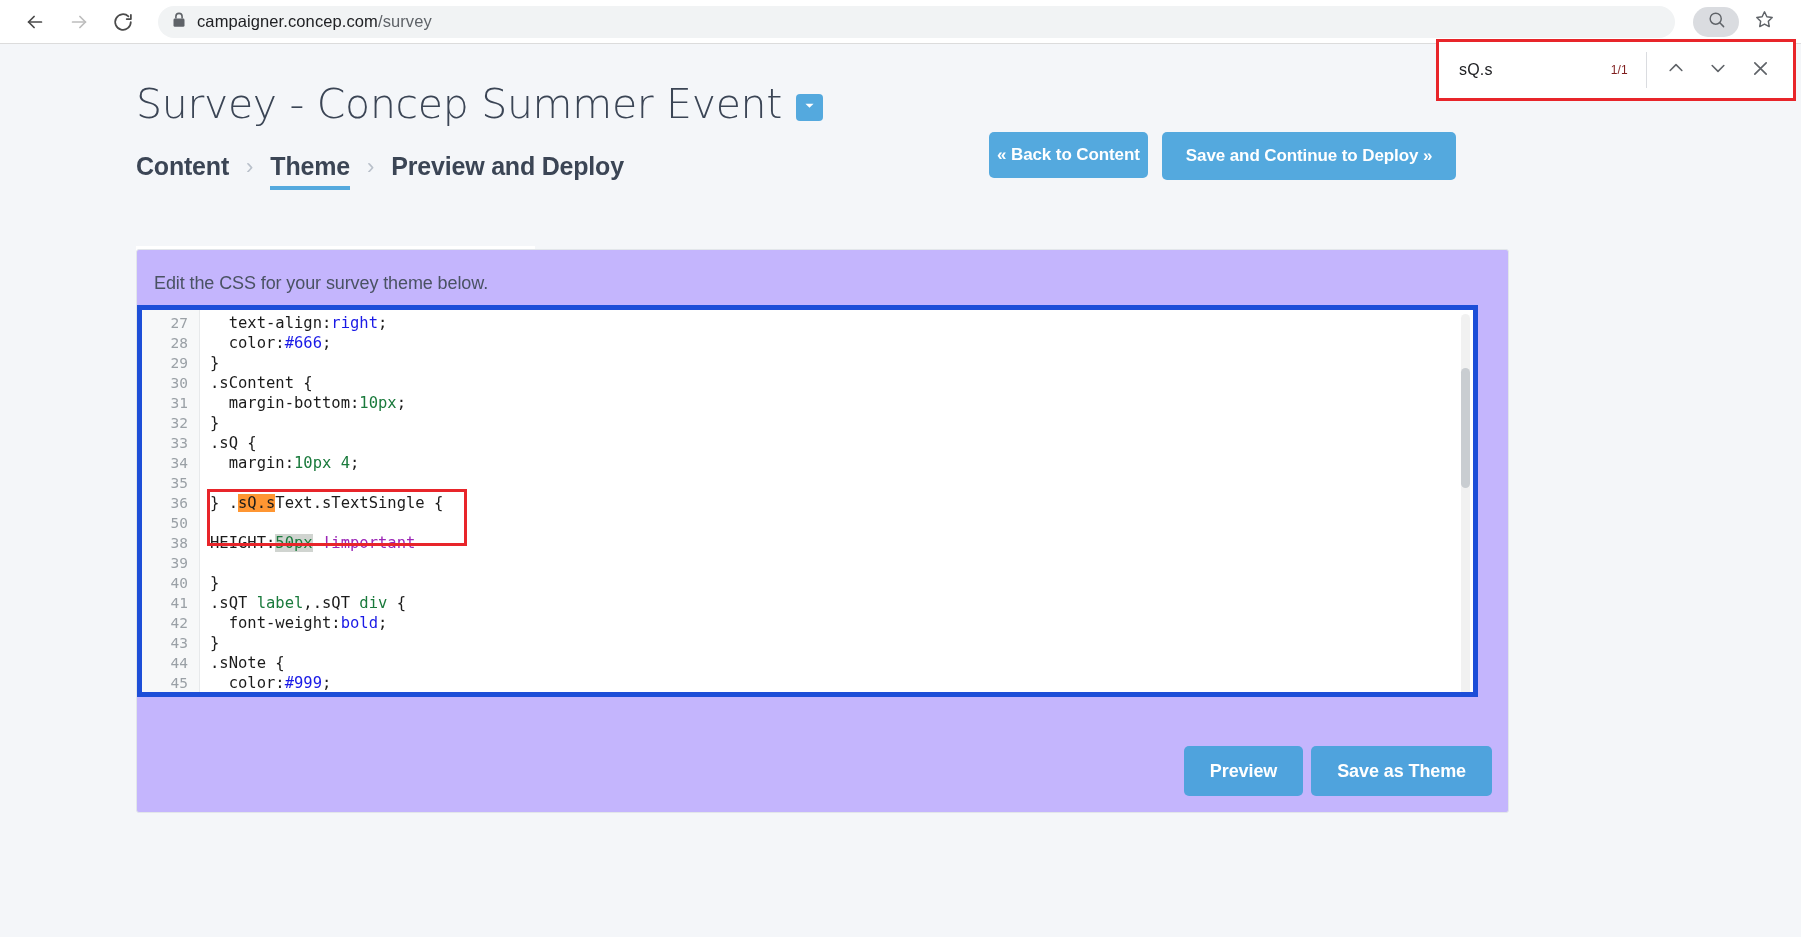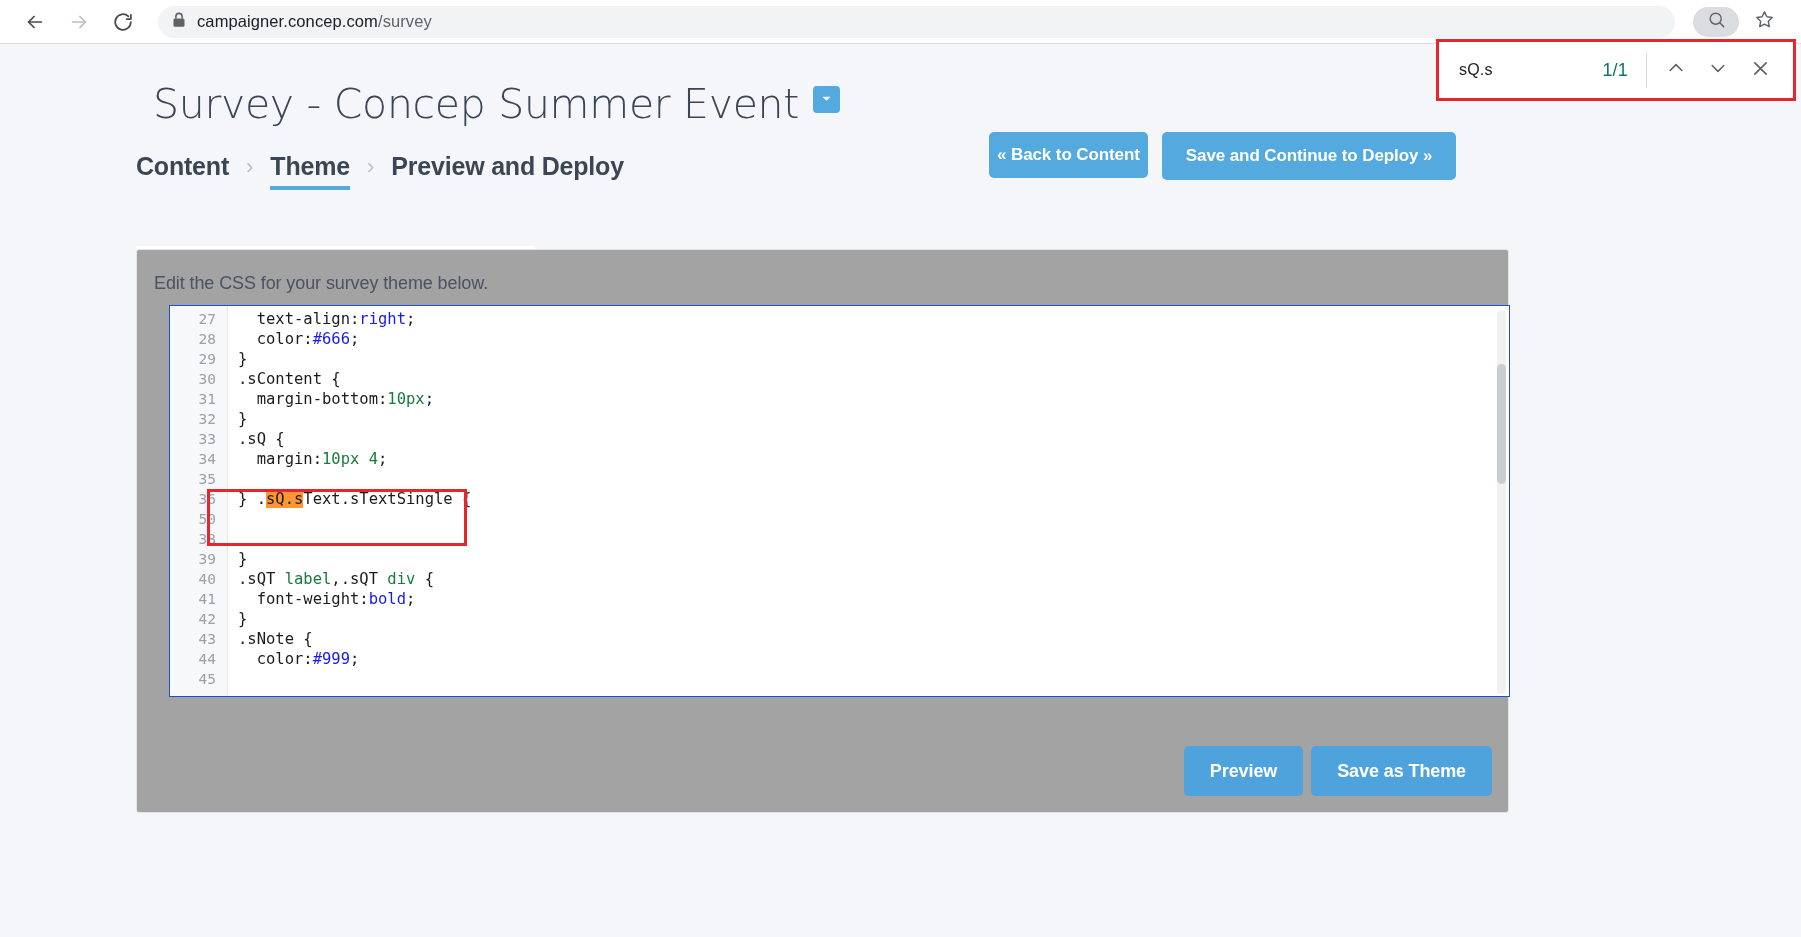--- a/index.html
+++ b/index.html
@@ -89,22 +89,22 @@
     justify-content: space-between;
     padding: 0 18px 0 20px;
     height: 100%;
   }
   .find-query {
     font-size: 16px;
     color: #202124;
     letter-spacing: 0.2px;
   }
   .find-count {
-    font-size: 18px;
-    color: #0f766e;
+    font-size: 12px;
+    color: #7f1d1d;
     letter-spacing: 0.2px;
   }
   .find-sep {
     width: 1px;
     height: 36px;
     background: #dadce0;
     flex: none;
   }
   .find-actions {
     display: flex;
@@ -125,22 +125,22 @@
     top: 44px; left: 0;
     width: 1801px;
     height: 893px;
     background: #f4f6f9;
     padding-left: 136px;
     padding-top: 36px;
   }
 
   .survey-title-row {
     display: flex;
+    align-items: center;
     gap: 14px;
-    margin-left: 17px;
   }
   .survey-title {
     font-family: "DejaVu Sans", sans-serif;
     font-size: 41px;
     font-weight: 300;
     color: #3b4555;
     letter-spacing: -0.3px;
     white-space: nowrap;
   }
   .title-dropdown {
@@ -237,40 +237,40 @@
     background: #54a9de;
   }
 
   
   .card {
     position: absolute;
     top: 249px;
     left: 136px;
     width: 1373px;
     height: 564px;
-    background: #a3a3a3;
+    background: #c4b5fd;
     border: 1px solid #e2e6ea;
     border-radius: 3px;
   }
   .card-hint {
     font-size: 18px;
     color: #4a5263;
     padding: 23px 0 0 17px;
     letter-spacing: -0.1px;
   }
 
   
   .editor {
     position: absolute;
     top: 55px;
-    left: 32px;
+    left: 0;
     width: 1341px;
     height: 392px;
     background: #ffffff;
-    border: 1px solid #1d4ed8;
+    border: 5px solid #1d4ed8;
     display: flex;
     overflow: hidden;
   }
   .gutter {
     width: 58px;
     flex: none;
     background: #f7f8f9;
     border-right: 1px solid #e7e9eb;
     padding-top: 3px;
   }
@@ -517,20 +517,21 @@
         <div class="code-line"><span class="tk-prop">  color:</span><span class="tk-blue">#666</span><span class="tk-prop">;</span></div>
         <div class="code-line"><span class="tk-sel">}</span></div>
         <div class="code-line"><span class="tk-sel">.sContent {</span></div>
         <div class="code-line"><span class="tk-prop">  margin-bottom:</span><span class="tk-green">10px</span><span class="tk-prop">;</span></div>
         <div class="code-line"><span class="tk-sel">}</span></div>
         <div class="code-line"><span class="tk-sel">.sQ {</span></div>
         <div class="code-line"><span class="tk-prop">  margin:</span><span class="tk-green">10px 4</span><span class="tk-prop">;</span></div>
         <div class="code-line">&nbsp;</div>
         <div class="code-line"><span class="tk-sel">} .</span><span class="tk-sel hl-active">sQ.s</span><span class="tk-sel">Text.sTextSingle {</span></div>
         <div class="code-line">&nbsp;</div>
+        <div class="code-line"><span class="tk-prop">HEIGHT:</span><span class="tk-green hl-sel">50px</span><span class="tk-prop"> </span><span class="tk-bang">!important</span></div>
         <div class="code-line">&nbsp;</div>
         <div class="code-line"><span class="tk-sel">}</span></div>
         <div class="code-line"><span class="tk-sel">.sQT </span><span class="tk-tag">label</span><span class="tk-sel">,.sQT </span><span class="tk-tag">div</span><span class="tk-sel"> {</span></div>
         <div class="code-line"><span class="tk-prop">  font-weight:</span><span class="tk-blue">bold</span><span class="tk-prop">;</span></div>
         <div class="code-line"><span class="tk-sel">}</span></div>
         <div class="code-line"><span class="tk-sel">.sNote {</span></div>
         <div class="code-line"><span class="tk-prop">  color:</span><span class="tk-blue">#999</span><span class="tk-prop">;</span></div>
       </div>
     <div class="scroll-track">
       <div class="scroll-thumb"></div>

